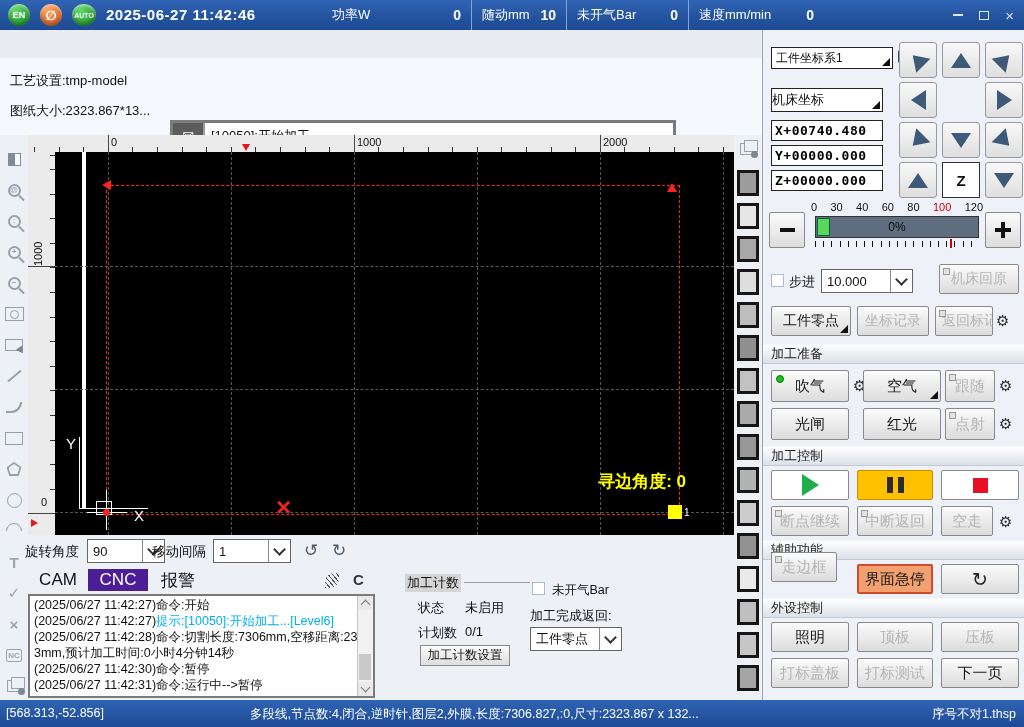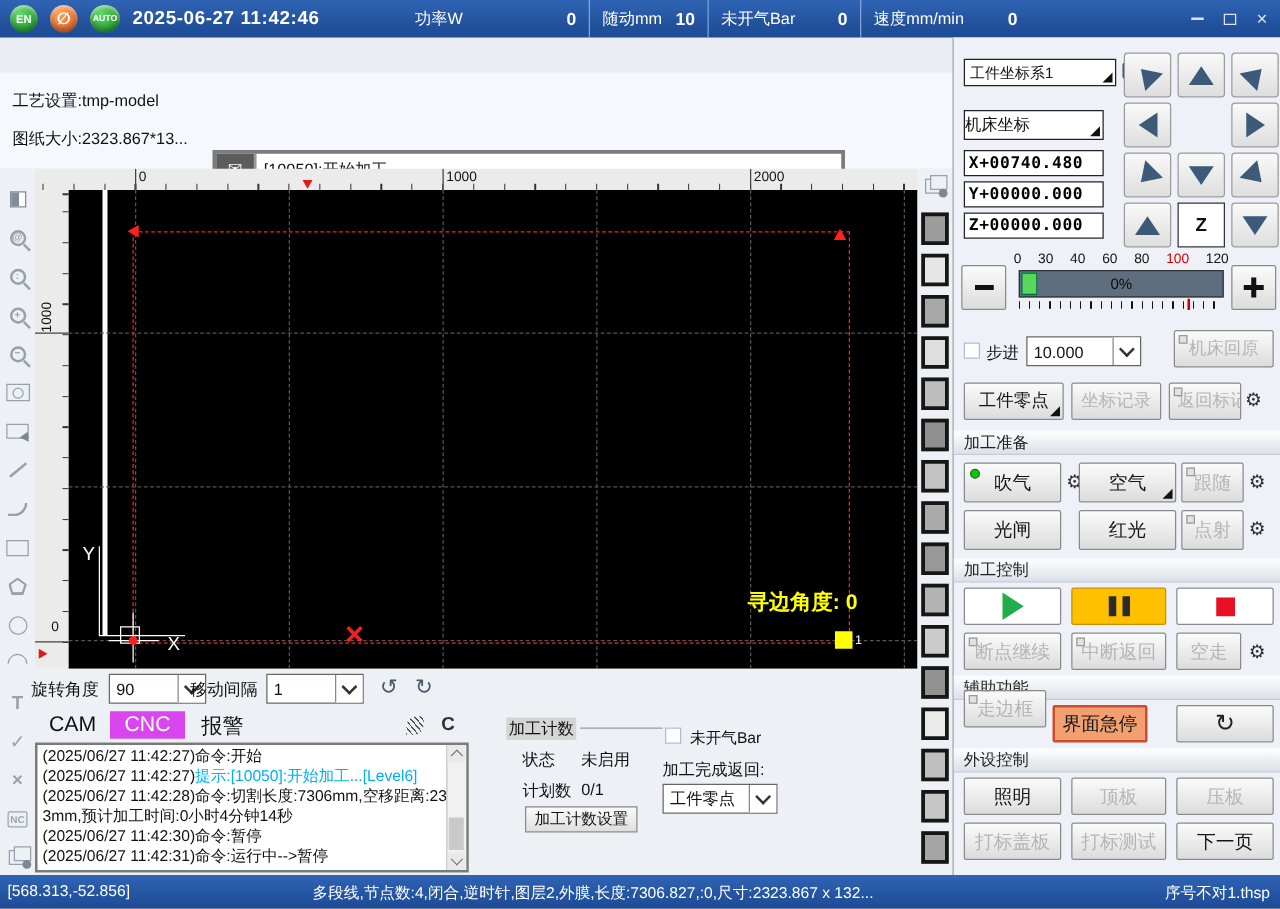--- a/index.html
+++ b/index.html
@@ -104,21 +104,21 @@
   .transbar{position:absolute;left:24px;top:535px;width:710px;height:32px;background:#edf0f5}
   .tlabel{position:absolute;font-size:13.5px;color:#111}
   .select{position:absolute;height:24px;background:#fff;border:1px solid #666;display:flex;align-items:stretch;box-sizing:border-box}
   .sel-val{flex:1;padding-left:5px;font-size:13px;display:flex;align-items:center;color:#111}
   .sel-btn{width:21px;border-left:1px solid #888;display:flex;align-items:center;justify-content:center;background:#fff}
   .cube-ico{position:absolute;font-size:17px;color:#4a5a6a}
   
   .bottom{position:absolute;left:28px;top:567px;width:706px;height:133px;background:#edf0f5}
   #log-tabs{position:absolute;left:0;top:2px;display:flex}
   .log-tab{width:60px;height:22px;display:flex;align-items:center;justify-content:center;font-size:17px;color:#111}
-  .log-tab.active{background:#d946ef;color:#fff}
+  .log-tab.active{background:#4c1d95;color:#fff}
   .feather{position:absolute;left:297px;top:6px;width:14px;height:15px;
     background:repeating-linear-gradient(50deg,#555 0 1px,transparent 1px 3.5px);border-radius:60% 0 60% 0}
   .clear-ico{position:absolute;left:325px;top:4px;font-size:15px;font-weight:bold;color:#333}
   .logbox{position:absolute;left:0;top:27px;width:347px;height:104px;border:2px solid #7a7a7a;background:#fff;box-sizing:border-box;overflow:hidden}
   #log-lines{position:absolute;left:0;top:0;right:3px;padding:1px 0 0 4px;font-size:12.5px;line-height:16px;color:#111}
   .log-line{white-space:normal;word-break:break-all}
   .vscroll{position:absolute;right:0;top:0;bottom:0;width:15px;background:#f1f1f1;border-left:1px solid #c4c4c4}
   .vs-btn{position:absolute;left:0;width:14px;height:14px;background:#e9e9e9;display:flex;align-items:center;justify-content:center}
   .vs-thumb{position:absolute;left:1px;width:12px;background:#c9c9c9}
   .chev-up{width:6px;height:6px;border-left:1.5px solid #777;border-top:1.5px solid #777;transform:rotate(45deg);margin-top:3px}
@@ -535,21 +535,21 @@
     <div class="rbtn" style="left:178px;top:440px;width:78px;height:30px;background:#fff">
         <span class="stop-sq"></span>
       </div>
     <div class="rbtn dis dot" style="left:8px;top:476px;width:78px;height:30px">断点继续</div>
     <div class="rbtn dis dot" style="left:94px;top:476px;width:76px;height:30px">中断返回</div>
     <div class="rbtn dis" style="left:178px;top:476px;width:52px;height:30px">空走</div>
     <span class="gear" style="left:236px;top:484px">⚙</span>
 
     <div class="secbar" style="top:510px">辅助功能</div>
     <div class="rbtn dis dot" style="left:8px;top:522px;width:66px;height:30px">走边框</div>
-    <div class="rbtn estop" style="left:79px;top:534px;width:76px;height:30px">界面急停</div>
+    <div class="rbtn estop" style="left:94px;top:534px;width:76px;height:30px">界面急停</div>
     <div class="rbtn" style="left:178px;top:534px;width:78px;height:30px">
         <span class="refresh-g">↻</span>
       </div>
 
     <div class="secbar" style="top:568px">外设控制</div>
     <div class="rbtn" style="left:8px;top:592px;width:78px;height:30px">照明</div>
     <div class="rbtn dis" style="left:94px;top:592px;width:76px;height:30px">顶板</div>
     <div class="rbtn dis" style="left:178px;top:592px;width:78px;height:30px">压板</div>
     <div class="rbtn dis" style="left:8px;top:628px;width:78px;height:30px">打标盖板</div>
     <div class="rbtn dis" style="left:94px;top:628px;width:76px;height:30px">打标测试</div>

